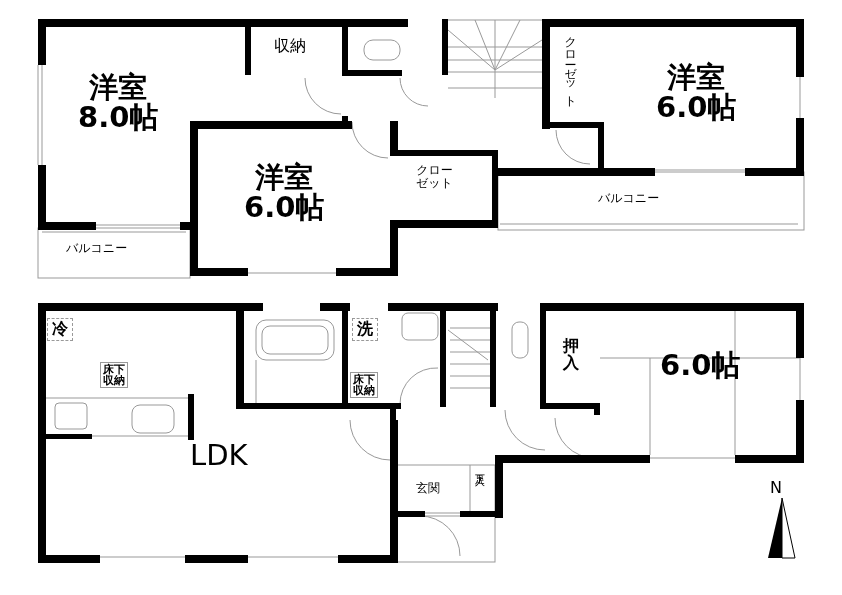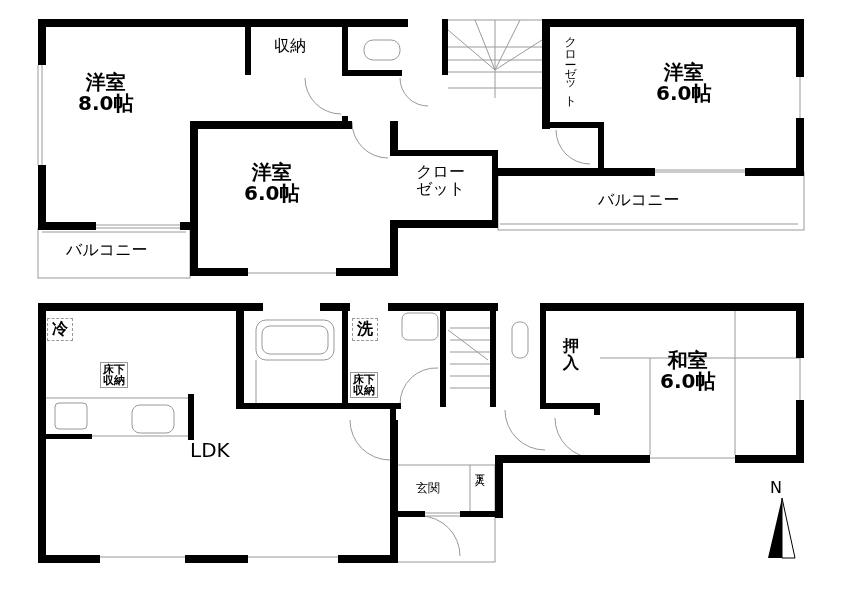--- a/index.html
+++ b/index.html
@@ -1,21 +1,21 @@
 <!DOCTYPE html>
 <html><head>
 <meta charset="utf-8">
 <style>
   html,body{margin:0;padding:0;background:#fff;}
   body{width:842px;height:595px;position:relative;overflow:hidden;font-family:"DejaVu Sans","Liberation Sans",sans-serif;}
   svg{position:absolute;left:0;top:0;}
   .lbl{position:absolute;color:#000;text-align:center;line-height:1.05;white-space:nowrap;}
-  .big{font-size:20px;font-weight:bold;}
+  .big{font-size:29px;font-weight:bold;}
   .med{font-size:16px;}
-  .sm{font-size:16px;}
+  .sm{font-size:12px;}
   .xs{font-size:11px;font-weight:bold;line-height:1.0;}
   .vert{writing-mode:vertical-rl;font-size:12px;letter-spacing:1px;}
   .boxed{border:1px solid #999;padding:1px 2px;background:#fff;}
   .dashed{border:1px dashed #999;padding:2px 4px;}
 </style>
 </head>
 <body>
 
 <svg width="842" height="595" viewBox="0 0 842 595">
   <g stroke="#999" stroke-width="1" fill="none">
@@ -175,21 +175,20 @@
   <div>クロー</div>
   <div>ゼット</div>
 </div>
 <div class="lbl sm" style="left:66px;top:242px;">バルコニー</div>
 <div class="lbl sm" style="left:598px;top:192px;">バルコニー</div>
 
 <div class="lbl big" style="left:190px;top:440px;font-weight:normal;">
   <div>LDK</div>
 </div>
 <div class="lbl big" style="left:660px;top:350px;">
-  <div>和室</div>
   <div>6.0帖</div>
 </div>
 <div class="lbl med dashed" style="left:47px;top:318px;font-weight:bold;">冷</div>
 <div class="lbl med dashed" style="left:352px;top:318px;font-weight:bold;">洗</div>
 <div class="lbl xs boxed" style="left:100px;top:362px;">
   <div>床下</div>
   <div>収納</div>
 </div>
 <div class="lbl xs boxed" style="left:350px;top:372px;">
   <div>床下</div>

